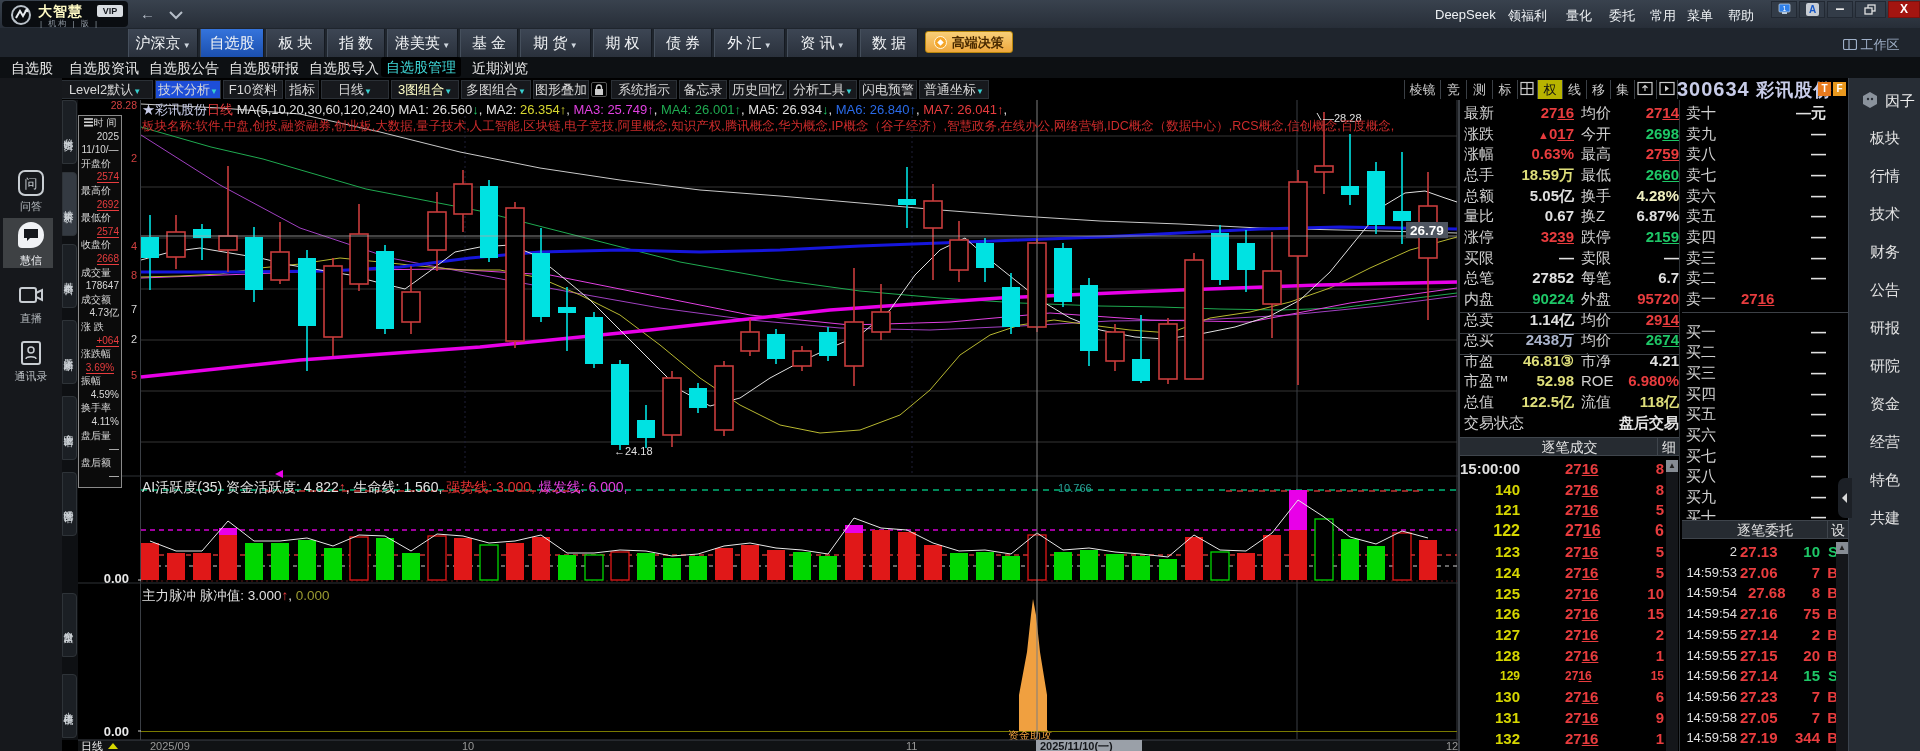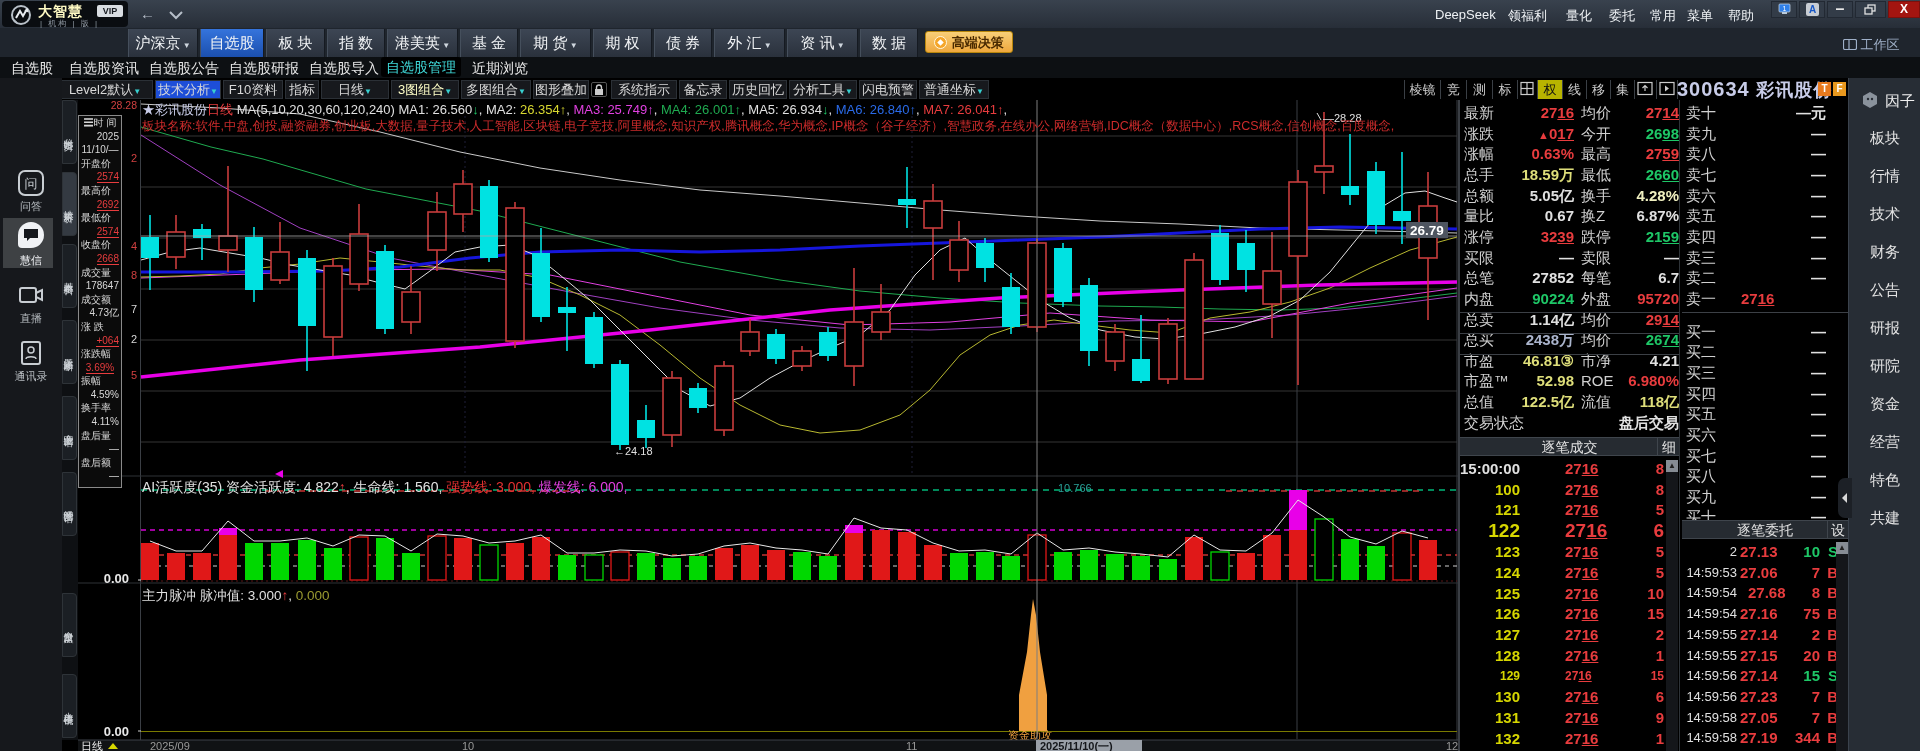--- a/index.html
+++ b/index.html
@@ -423,30 +423,30 @@
 <div class="a" style="left:0;top:211.5px;width:219px;height:1px;background:#3c4046"></div>
 <div class="a" style="left:0;top:232.5px;width:219px;height:1px;background:#3c4046"></div>
 <div class="a" style="left:0;top:253.5px;width:219px;height:1px;background:#3c4046"></div>
 <div class="a" style="left:0;top:337px;width:219px;height:19px;background:#262b31;border-top:1px solid #3f454c;border-bottom:1px solid #3f454c;font-size:14px;color:#e0e0e0;text-align:center;line-height:18px">逐笔成交<span class="a" style="right:3px;border-left:1px solid #3f454c;padding-left:4px">细</span></div>
 <div class="a" style="left:0;top:359px;width:205px;height:20px;line-height:20px;font-size:15px;font-weight:bold">
       <span class="a" style="right:145px;color:#e0e0e0">15:00:00</span>
       <span class="a r" style="left:105px">27<u>16</u></span>
       <span class="a r" style="right:1px">8</span>
     </div>
 <div class="a" style="left:0;top:380px;width:205px;height:20px;line-height:20px;font-size:15px;font-weight:bold">
-      <span class="a" style="right:145px;color:#d6d600">100</span>
+      <span class="a" style="right:145px;color:#d6d600">140</span>
       <span class="a r" style="left:105px">27<u>16</u></span>
       <span class="a r" style="right:1px">8</span>
     </div>
 <div class="a" style="left:0;top:400px;width:205px;height:20px;line-height:20px;font-size:15px;font-weight:bold">
       <span class="a" style="right:145px;color:#d6d600">121</span>
       <span class="a r" style="left:105px">27<u>16</u></span>
       <span class="a r" style="right:1px">5</span>
     </div>
-<div class="a" style="left:0;top:421px;width:205px;height:20px;line-height:20px;font-size:19px;font-weight:bold">
+<div class="a" style="left:0;top:421px;width:205px;height:20px;line-height:20px;font-size:16px;font-weight:bold">
       <span class="a" style="right:145px;color:#d6d600">122</span>
       <span class="a r" style="left:105px">27<u>16</u></span>
       <span class="a r" style="right:1px">6</span>
     </div>
 <div class="a" style="left:0;top:442px;width:205px;height:20px;line-height:20px;font-size:15px;font-weight:bold">
       <span class="a" style="right:145px;color:#d6d600">123</span>
       <span class="a r" style="left:105px">27<u>16</u></span>
       <span class="a r" style="right:1px">5</span>
     </div>
 <div class="a" style="left:0;top:463px;width:205px;height:20px;line-height:20px;font-size:15px;font-weight:bold">

